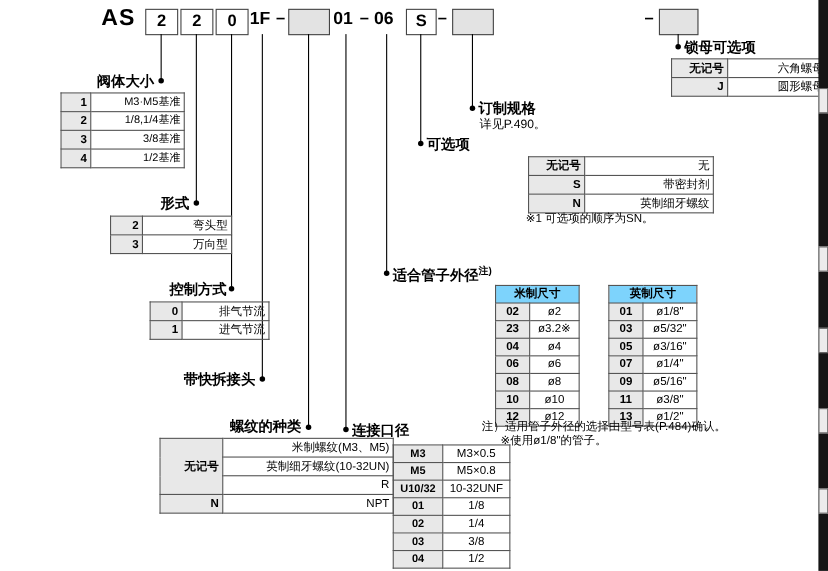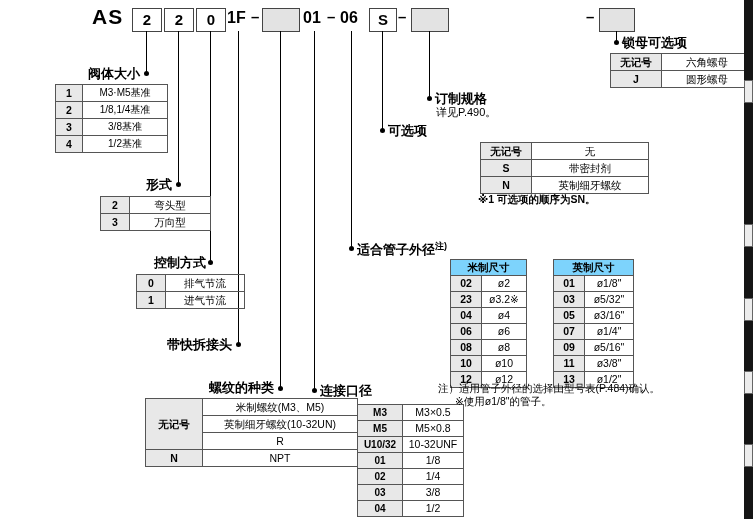--- a/index.html
+++ b/index.html
@@ -18,21 +18,21 @@
   
   .clabel{position:absolute;font-weight:bold;font-size:13px;white-space:nowrap;}
   .clabel .sup{font-size:9px;vertical-align:super;}
   .sub{position:absolute;font-size:11px;white-space:nowrap;}
   .note{position:absolute;font-size:10.5px;line-height:13px;}
   
   table.ct{position:absolute;border-collapse:collapse;font-size:10.5px;table-layout:fixed;}
   .ct td,.ct th{border:1px solid #555;text-align:center;padding:0 3px;height:15px;line-height:1.15;overflow:hidden;}
   .ct td.c{background:#e8e8e8;font-weight:bold;}
   .ct th{background:#7dd3fc;font-weight:bold;height:15px;}
-  .rh16 td{height:16px;}
+  .rh16 td{height:16px;text-align:right;}
   #t-body{left:55px;top:84px;}   #t-body .c{width:20px;} #t-body .v{width:78px;font-size:10px;}
   #t-form{left:100px;top:196px;} #t-form .c{width:22px;} #t-form .v{width:74px;}
   #t-ctrl{left:136px;top:274px;} #t-ctrl .c{width:22px;} #t-ctrl .v{width:72px;}
   #t-thread{left:145px;top:398px;} #t-thread .c{width:50px;} #t-thread .v{width:148px;}
   #t-port{left:357px;top:404px;} #t-port .c{width:38px;font-size:10px;} #t-port .v{width:54px;}
   #t-metric{left:450px;top:259px;} #t-metric .c{width:24px;} #t-metric .v{width:38px;}
   #t-inch{left:553px;top:259px;}   #t-inch .c{width:24px;}   #t-inch .v{width:42px;}
   #t-opt{left:480px;top:142px;}  #t-opt .c{width:44px;} #t-opt .v{width:110px;}
   #t-nut{left:610px;top:53px;}   #t-nut .c{width:44px;} #t-nut .v{width:84px;}
   
@@ -288,21 +288,21 @@
           <td class="c">无记号</td>
           <td class="v">六角螺母</td>
         </tr>
         <tr>
           <td class="c">J</td>
           <td class="v">圆形螺母</td>
         </tr>
       </tbody>
     </table>
 
-  <div class="note" style="left:478px;top:193px;width:178px;font-weight:bold;">
+  <div class="note" style="left:478px;top:193px;width:178px;">
     <div>※1 可选项的顺序为SN。</div>
   </div>
   <div class="note" style="left:438px;top:382px;white-space:nowrap;">注）适用管子外径的选择由型号表(P.484)确认。</div>
   <div class="note" style="left:455px;top:395px;white-space:nowrap;">※使用ø1/8"的管子。</div>
 
   <div class="strip"></div>
   <div class="stab" style="top:80px;"></div>
   <div class="stab" style="top:224px;"></div>
   <div class="stab" style="top:298px;"></div>
   <div class="stab" style="top:371px;"></div>

